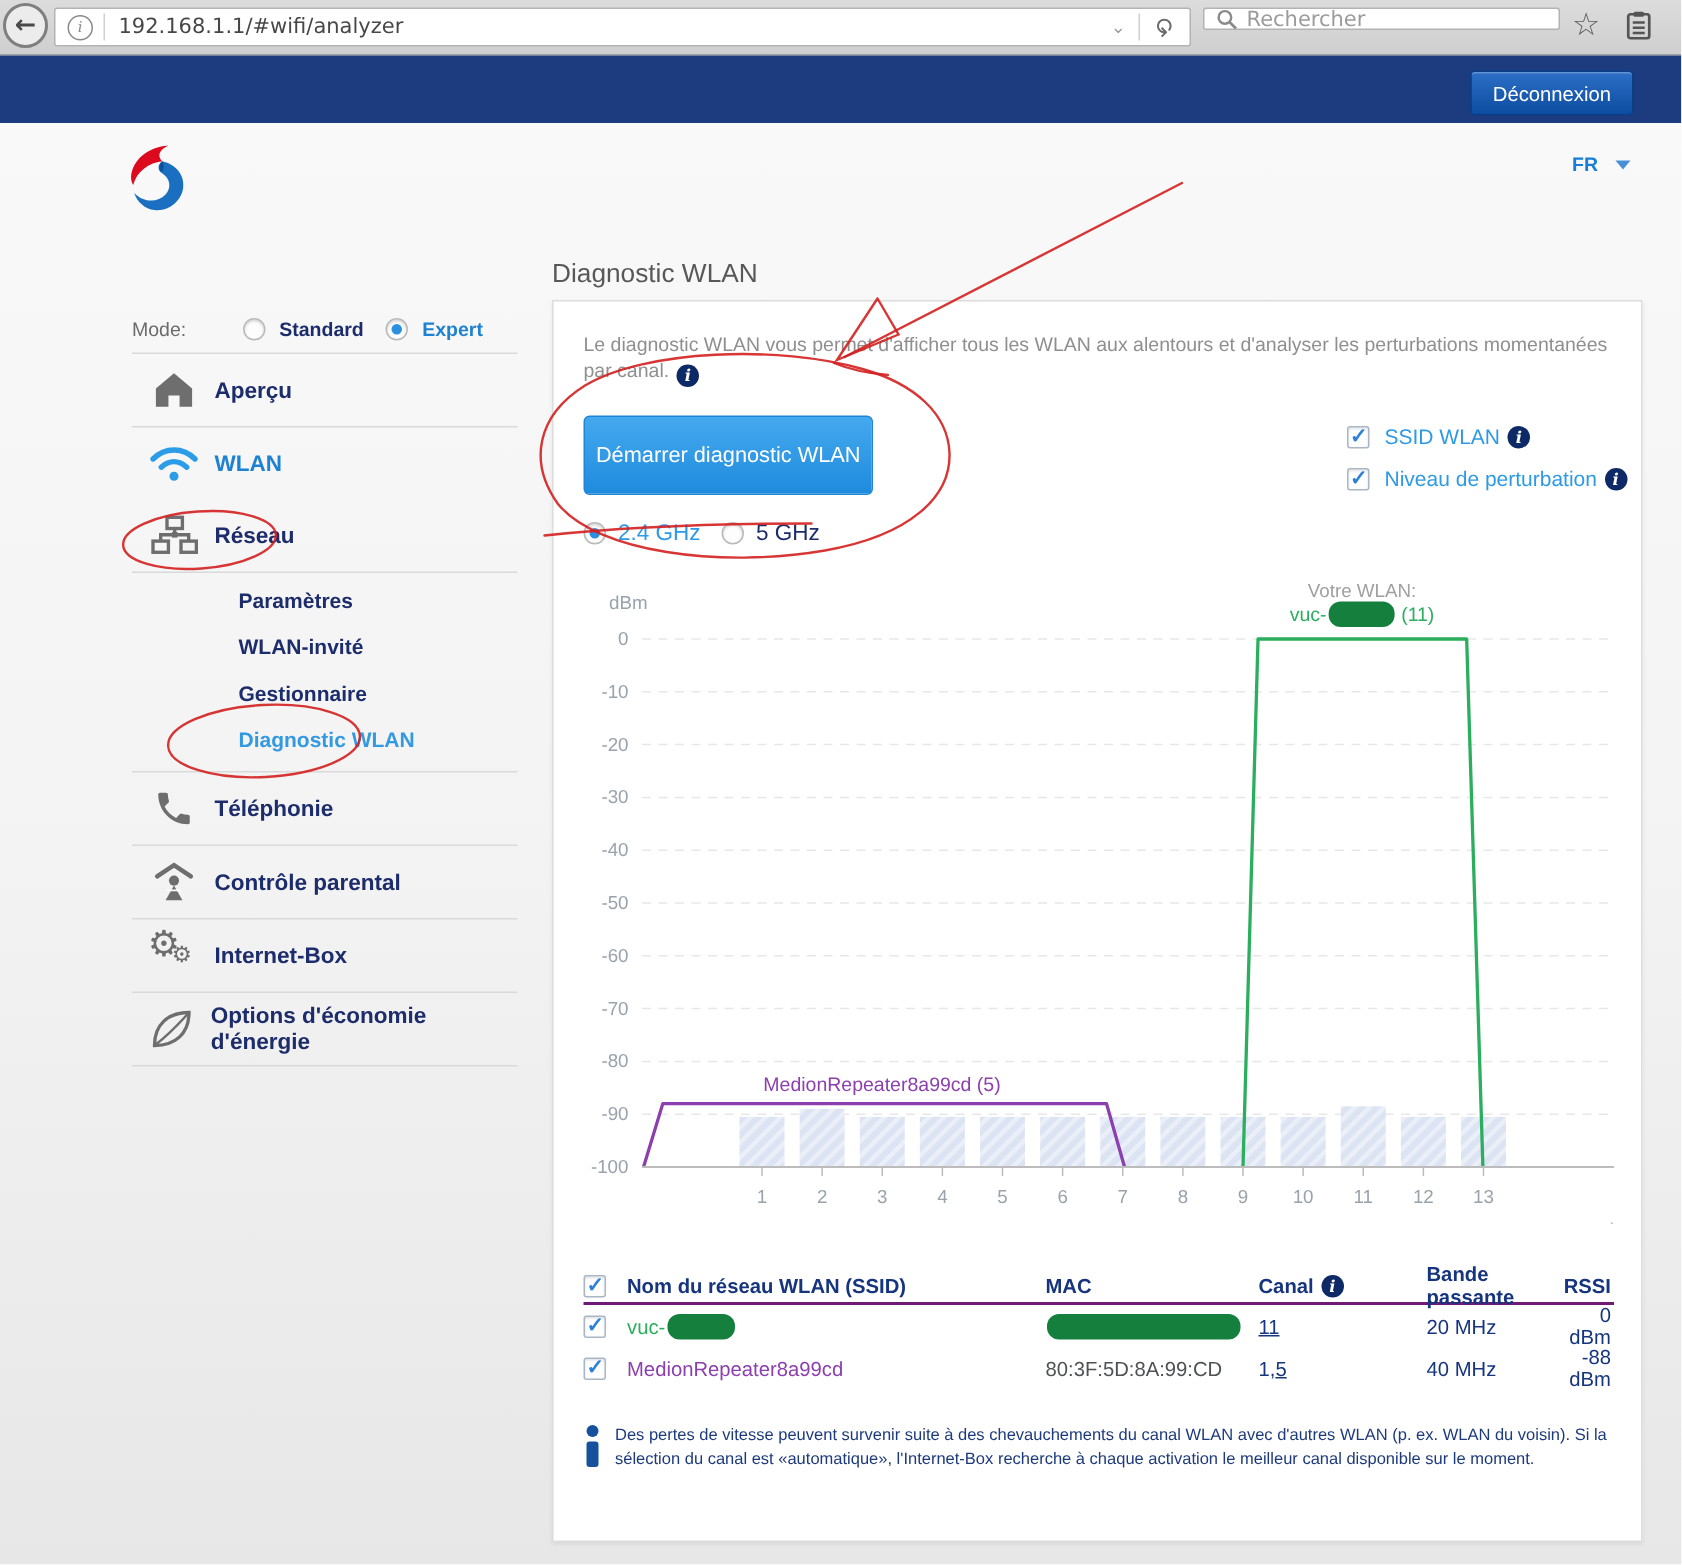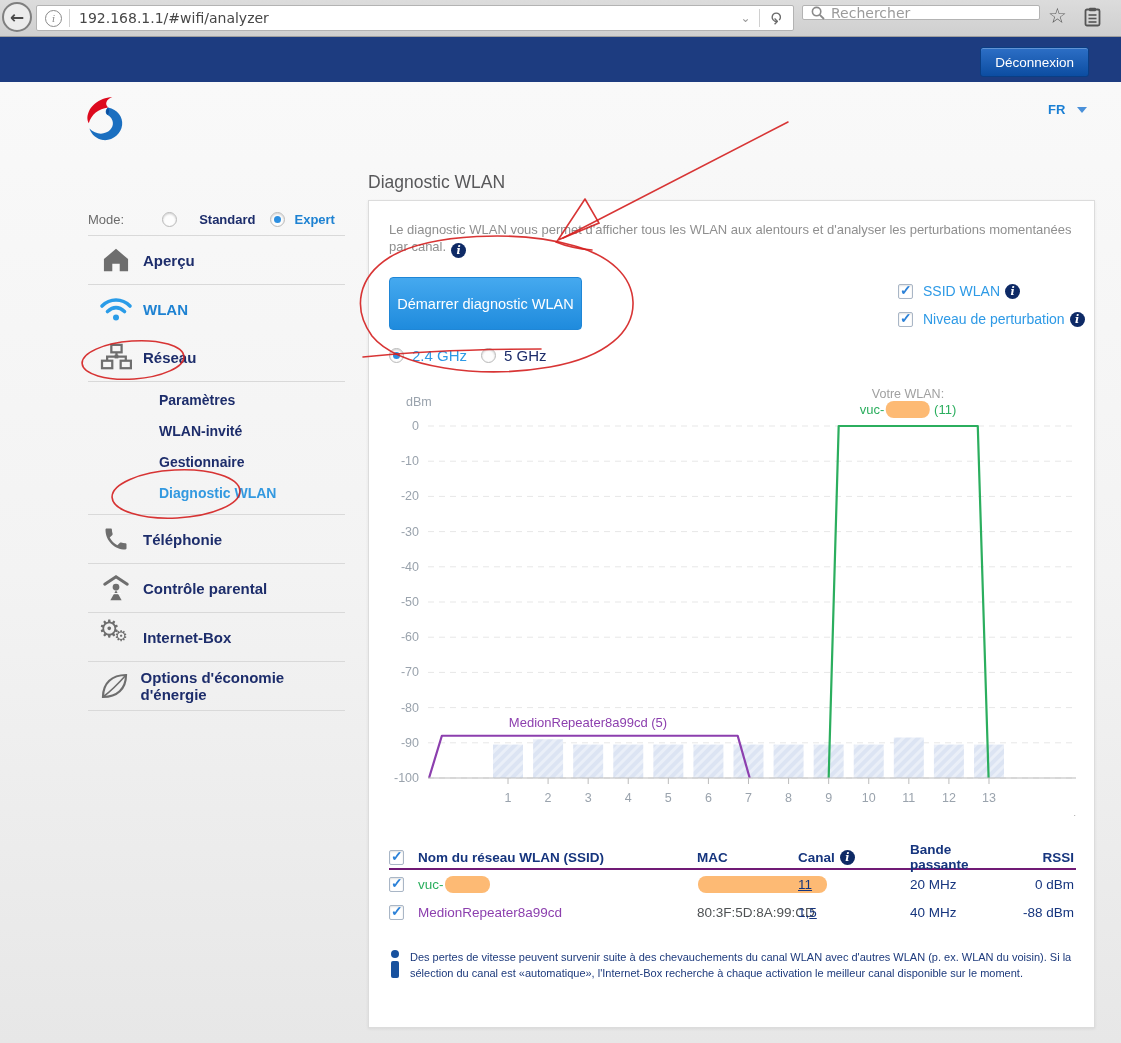--- a/index.html
+++ b/index.html
@@ -46,21 +46,21 @@
   .lang{position:absolute;left:1048px;top:102px;display:flex;align-items:center;
         color:#1a7fd4;font-size:13px;font-weight:bold;}
   .lang-tri{width:0;height:0;border-left:5px solid transparent;border-right:5px solid transparent;
             border-top:6px solid #4a90d9;margin-left:12px;}
 
   
   .sidebar{position:absolute;left:88px;top:204px;width:257px;font-size:15px;}
   .mode-row{height:31px;border-bottom:1px solid #d9d9d9;display:flex;align-items:center;
             font-size:13px;color:#6b6b6b;}
   .mode-row .radio{margin-left:38px;}
-  .mode-lbl-std{color:#1d2d6b;font-weight:bold;margin-left:22px;}
+  .mode-lbl-std{color:#1d2d6b;font-weight:bold;margin-left:9px;}
   .mode-lbl-exp{color:#1e82d2;font-weight:bold;margin-left:9px;}
   .mode-row .radio + .mode-lbl-exp{margin-left:9px;}
   .nav-item{height:48px;border-bottom:1px solid #d9d9d9;display:flex;align-items:center;}
   .nav-item.no-line{border-bottom:none;}
   .nav-icon{width:55px;display:flex;justify-content:center;align-items:center;}
   .nav-label{color:#1d2d6b;font-weight:bold;}
   .nav-label.blue{color:#1e82d2;}
   .sub-block{border-bottom:1px solid #d9d9d9;padding:2px 0 6px 0;}
   .sub-item{height:31px;display:flex;align-items:center;padding-left:71px;font-size:14px;
             color:#1d2d6b;font-weight:bold;}
@@ -99,30 +99,30 @@
   .toggle-row .tlabel{color:#2e9ae6;font-size:14px;margin-left:10px;}
 
   
   .chart-svg{position:absolute;left:0;top:185px;pointer-events:none;}
   .votre-label{position:absolute;left:539px;top:186px;transform:translateX(-50%);
                text-align:center;z-index:2;white-space:nowrap;}
   .votre-cap{font-size:12.5px;color:#a0a0a0;}
   .votre-ssid{font-size:13px;color:#2bae5e;margin-top:1px;}
   .medion-label{position:absolute;left:219px;top:514px;transform:translateX(-50%);
                 font-size:13px;color:#8c3fae;z-index:2;white-space:nowrap;}
-  .redact{background:#fdba74;color:transparent;border-radius:8px;padding:1px 4px;margin:0 1px;}
+  .redact{background:#15803d;color:transparent;border-radius:8px;padding:1px 4px;margin:0 1px;}
 
   
   .net-table{position:absolute;left:20px;top:645px;width:687px;font-size:13.5px;color:#16357e;}
   .t-head{display:flex;align-items:center;height:22px;font-weight:bold;
           border-bottom:2px solid #701a75;}
   .t-row{display:flex;align-items:center;height:28px;}
   .col-check{width:29px;display:flex;align-items:center;}
   .col-ssid{width:279px;}
-  .col-mac{width:101px;}
+  .col-mac{width:142px;}
   .col-canal{width:112px;display:flex;align-items:center;}
   .col-bande{width:88px;}
   .col-rssi{flex:1;text-align:right;padding-right:2px;}
   .ssid-green{color:#2bae5e;}
   .ssid-purple{color:#8c3fae;}
   .mac-plain{color:#4f5254;}
   .canal-link{text-decoration:underline;}
 
   
   .note{position:absolute;left:20px;top:745px;width:690px;}

